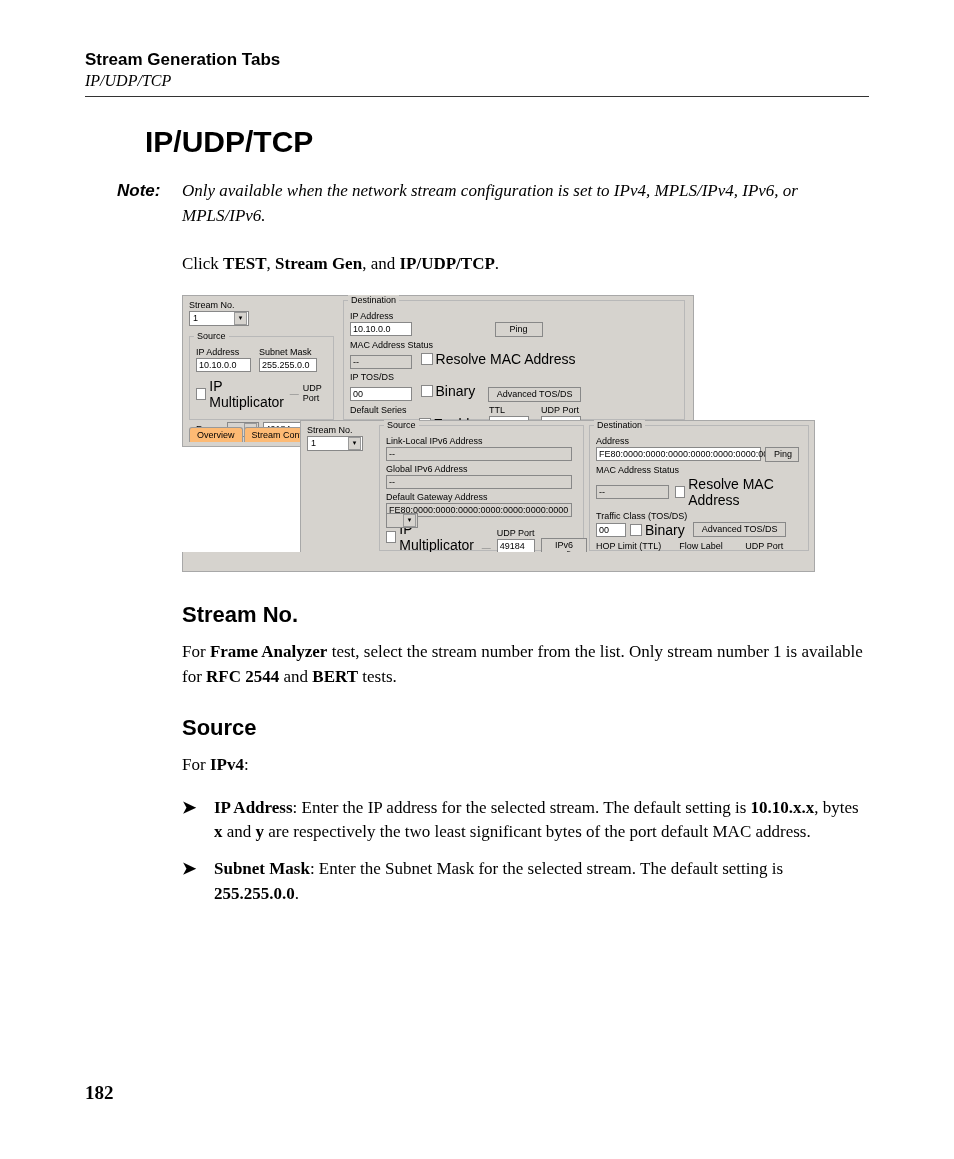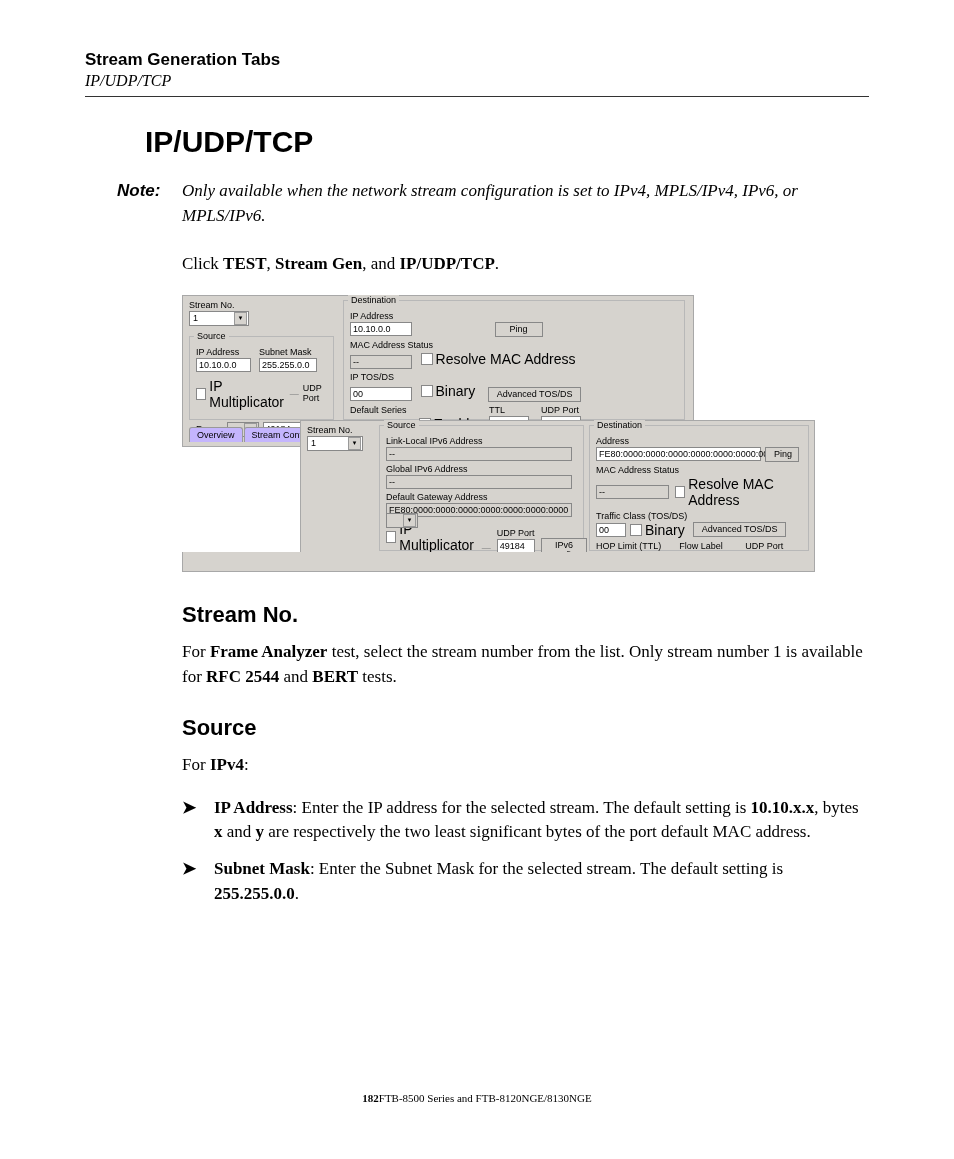--- a/index.html
+++ b/index.html
@@ -94,22 +94,22 @@
     font-weight: 900;
   }
   .bullet-body { flex: 1; }
   b.hv { font-weight: 700; }
   .footer {
     position: absolute;
     bottom: 55px;
     left: 85px;
     right: 85px;
     display: flex;
-    justify-content: center;
-    font-size: 11px;
+    justify-content: flex-start;
+    font-size: 19px;
   }
   .footer-left { font-weight: 700; }
 
   
   .ui {
     font-family: Tahoma, Arial, sans-serif;
     font-size: 9px;
     color: #000;
     position: relative;
     width: 633px;
@@ -176,21 +176,21 @@
     padding: 1px 8px;
     display: inline-block;
     height:15px;
     box-sizing:border-box;
     text-align:center;
   }
   .cb { display:inline-flex; align-items:center; gap:3px; font-size:14px; }
   .cb .box { width:10px; height:10px; background:#fff; border:1px solid #888; }
   .tabs { position:absolute; bottom:4px; left:6px; display:flex; gap:0; }
   .tab {
-    background:#c4b5fd;
+    background:#fdba74;
     border:1px solid #999;
     border-bottom:none;
     font-size:9px;
     padding:2px 7px;
     border-radius:3px 3px 0 0;
     margin-right:1px;
   }
   .tab.sel { background:#5b8fd8; color:#fff; }
   .col { position:absolute; }
 </style>
@@ -418,15 +418,14 @@
 
   <div class="bullet-row">
     <div class="bullet-arrow">➤</div>
     <div class="bullet-body">
       <b class="hv">Subnet Mask</b><span>: Enter the Subnet Mask for the selected stream. The default setting is </span><b class="hv">255.255.0.0</b><span>.</span>
     </div>
   </div>
 
   <div class="footer">
     <span class="footer-left">182</span>
-    <span>FTB-8500 Series and FTB-8120NGE/8130NGE</span>
   </div>
 </div>
 
 </body></html>

